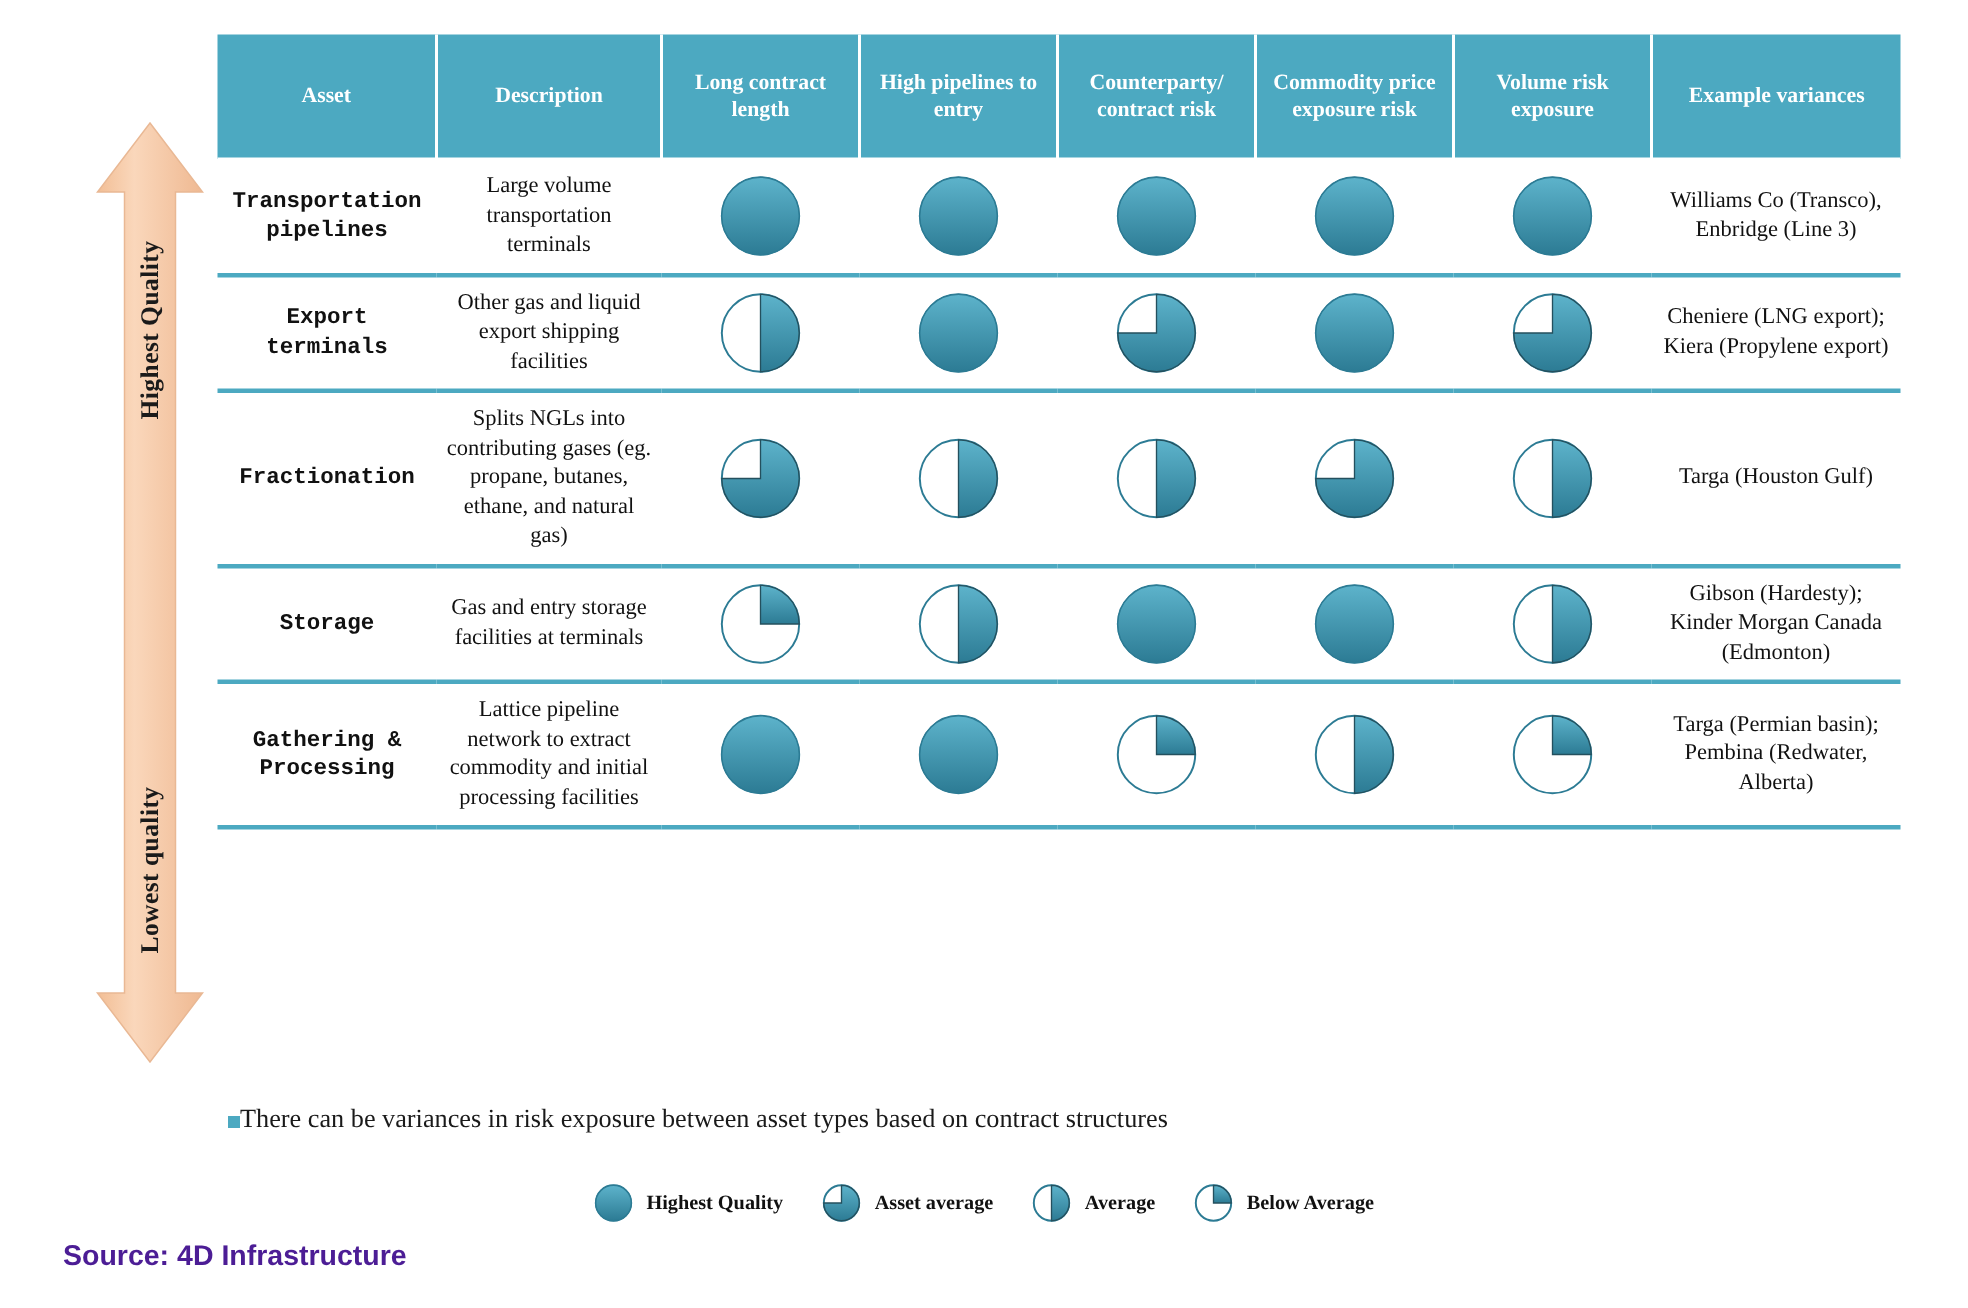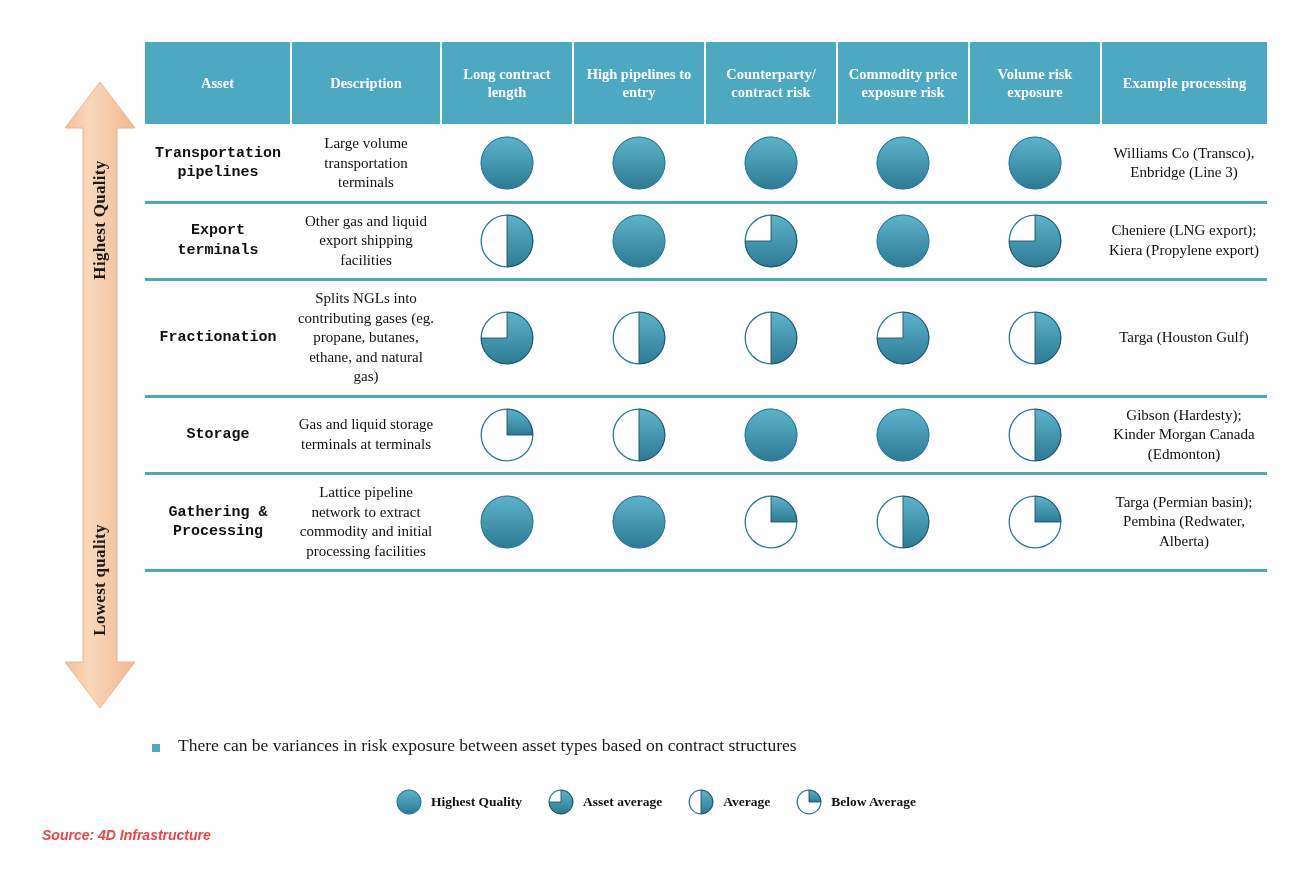--- a/index.html
+++ b/index.html
@@ -42,21 +42,21 @@
   }
   #arrow-label-bottom {
     top: 500px;
     transform: translate(-50%, -50%) rotate(-90deg);
   }
 
   
   #matrix-table {
     position: absolute;
     left: 145px;
-    top: 42px;
+    top: 23px;
     width: 1120px;
     border-collapse: collapse;
     table-layout: fixed;
   }
   #matrix-table th {
     background: #4ca9c1;
     color: #ffffff;
     font-family: "Liberation Serif", "DejaVu Serif", serif;
     font-weight: bold;
     font-size: 14.5px;
@@ -101,21 +101,20 @@
     justify-content: center;
   }
 
   
   #footnote {
     position: absolute;
     left: 152px;
     top: 735px;
     display: flex;
     align-items: flex-start;
-    gap: 18px;
   }
   #footnote-bullet {
     width: 8px;
     height: 8px;
     background: #4ca9c1;
     margin-top: 9px;
     flex: 0 0 auto;
   }
   #footnote-text {
     font-size: 17.5px;
@@ -145,24 +144,23 @@
     color: #111;
     white-space: nowrap;
   }
 
   
   #source-text {
     position: absolute;
     left: 42px;
     top: 827px;
     font-family: "Liberation Sans", "DejaVu Sans", sans-serif;
-    font-style: italic;
     font-weight: bold;
-    font-size: 14px;
-    color: #ef4444;
+    font-size: 19px;
+    color: #4c1d95;
   }
 </style>
 </head>
 <body>
 
 <div id="quality-arrow">
   <svg width="74" height="630" viewBox="0 0 74 630">
     <defs>
       <linearGradient id="arrowGrad" x1="0" y1="0" x2="1" y2="0">
         <stop offset="0%" stop-color="#F2BE95"></stop>
@@ -189,21 +187,21 @@
   </colgroup>
   <thead>
     <tr>
       <th>Asset</th>
       <th>Description</th>
       <th>Long contract length</th>
       <th>High pipelines to entry</th>
       <th>Counterparty/ contract risk</th>
       <th>Commodity price exposure risk</th>
       <th>Volume risk exposure</th>
-      <th>Example processing</th>
+      <th>Example variances</th>
     </tr>
   </thead>
   <tbody id="matrix-body">
       <tr>
         <td class="asset-cell">Transportation pipelines</td>
         <td class="desc-cell">Large volume transportation terminals</td>
         <td class="ball-cell">
           <div class="ball-wrap">
             <svg width="54" height="54" viewBox="0 0 54 54">
               <defs>
@@ -420,21 +418,21 @@
               </defs>
               <circle cx="27" cy="27" r="25.8" fill="#ffffff" stroke="#2C7B94" stroke-width="1.3"></circle>
               <path d="M 27 27 L 27 1.1999999999999993 A 25.8 25.8 0 0 1 27.000000000000004 52.8 Z" fill="url(#bgr2c4)" stroke="#24505e" stroke-width="0.9"></path>
             </svg>
           </div>
         </td>
         <td class="company-cell">Targa (Houston Gulf)</td>
       </tr>
       <tr>
         <td class="asset-cell">Storage</td>
-        <td class="desc-cell">Gas and liquid storage terminals at terminals</td>
+        <td class="desc-cell">Gas and entry storage facilities at terminals</td>
         <td class="ball-cell">
           <div class="ball-wrap">
             <svg width="54" height="54" viewBox="0 0 54 54">
               <defs>
                 <linearGradient id="bgr3c0" x1="0" y1="0" x2="0" y2="1">
                   <stop offset="0%" stop-color="#5DB3CB"></stop>
                   <stop offset="100%" stop-color="#2C7B94"></stop>
                 </linearGradient>
               </defs>
               <circle cx="27" cy="27" r="25.8" fill="#ffffff" stroke="#2C7B94" stroke-width="1.3"></circle>

